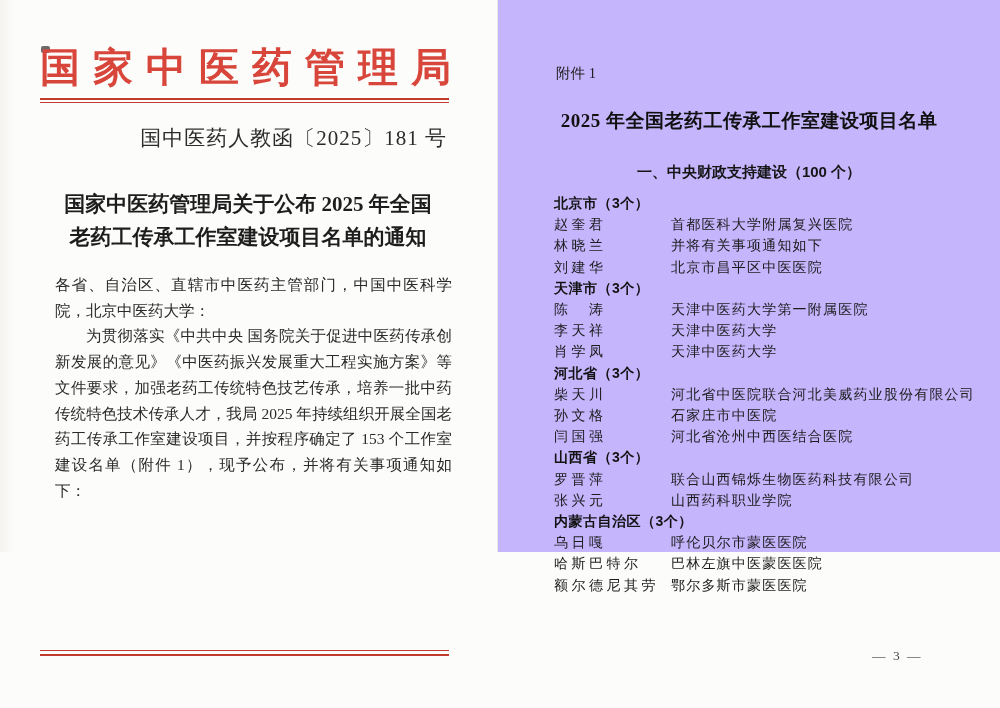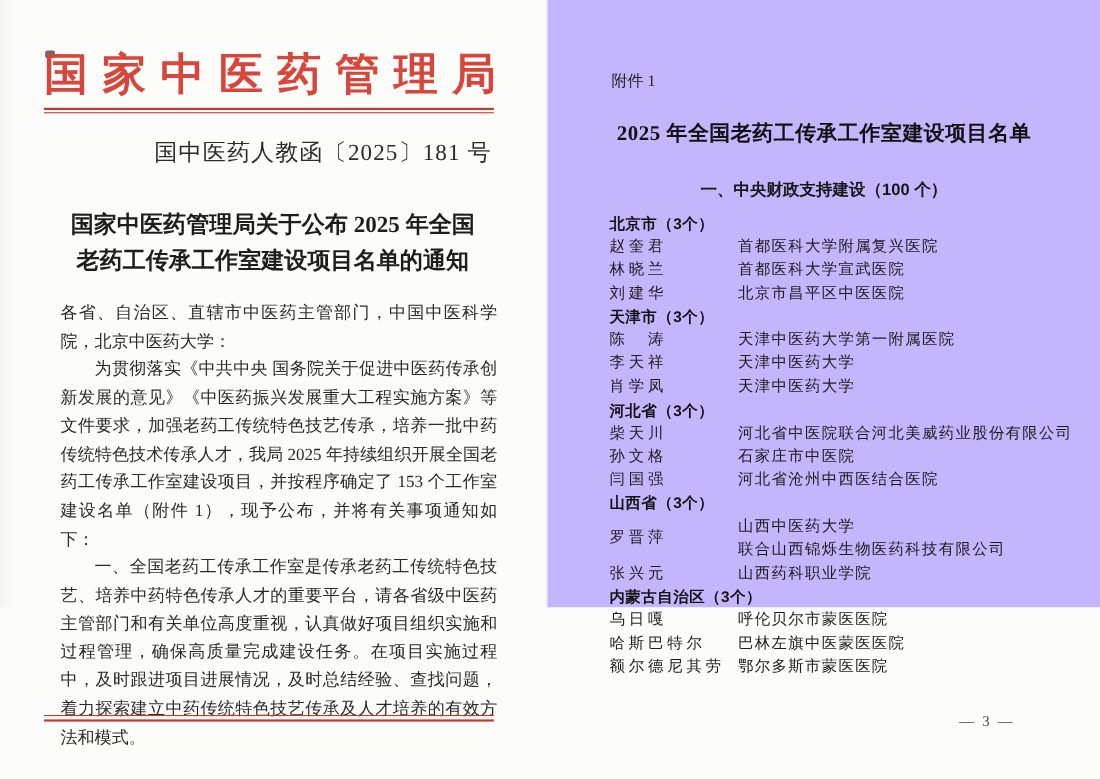--- a/index.html
+++ b/index.html
@@ -77,21 +77,20 @@
     <div class="masthead" style="color:#d8453b">国家中医药管理局</div>
     <div class="rule rule-top" style="border-color:#c23b31"></div>
     <div class="doc-number">国中医药人教函〔2025〕181 号</div>
     <h1 class="notice-title">
       <span>国家中医药管理局关于公布 2025 年全国</span><br>
       <span>老药工传承工作室建设项目名单的通知</span>
     </h1>
     <div class="notice-body">
       <p>各省、自治区、直辖市中医药主管部门，中国中医科学院，北京中医药大学：</p>
       <p class="indent">为贯彻落实《中共中央 国务院关于促进中医药传承创新发展的意见》《中医药振兴发展重大工程实施方案》等文件要求，加强老药工传统特色技艺传承，培养一批中药传统特色技术传承人才，我局 2025 年持续组织开展全国老药工传承工作室建设项目，并按程序确定了 153 个工作室建设名单（附件 1），现予公布，并将有关事项通知如下：</p>
-      <p class="indent">一、全国老药工传承工作室是传承老药工传统特色技艺、培养中药特色传承人才的重要平台，请各省级中医药主管部门和有关单位高度重视，认真做好项目组织实施和过程管理，确保高质量完成建设任务。在项目实施过程中，及时跟进项目进展情况，及时总结经验、查找问题，着力探索建立中药传统特色技艺传承及人才培养的有效方法和模式。</p>
     </div>
     <div class="rule rule-bottom" style="border-color:#c23b31"></div>
   </div>
 
   <div class="page page-right">
     <div class="attachment-label">附件 1</div>
     <h2 class="attachment-title">2025 年全国老药工传承工作室建设项目名单</h2>
     <div class="section-heading">一、中央财政支持建设（100 个）</div>
 
     <div class="roster">
@@ -99,21 +98,21 @@
       <div class="region-header">北京市（3个）</div>
       <div class="entry-row">
         <span class="entry-name">赵奎君</span>
         <span class="entry-org">
             <div>首都医科大学附属复兴医院</div>
           </span>
       </div>
       <div class="entry-row">
         <span class="entry-name">林晓兰</span>
         <span class="entry-org">
-            <div>首都医科大学宣武医院</div>
+            <div>并将有关事项通知如下</div>
           </span>
       </div>
       <div class="entry-row">
         <span class="entry-name">刘建华</span>
         <span class="entry-org">
             <div>北京市昌平区中医医院</div>
           </span>
       </div>
 
       <div class="region-header">天津市（3个）</div>
@@ -153,21 +152,20 @@
         <span class="entry-name">闫国强</span>
         <span class="entry-org">
             <div>河北省沧州中西医结合医院</div>
           </span>
       </div>
 
       <div class="region-header">山西省（3个）</div>
       <div class="entry-row">
         <span class="entry-name">罗晋萍</span>
         <span class="entry-org">
-          <div>山西中医药大学</div>
           <div>联合山西锦烁生物医药科技有限公司</div>
         </span>
       </div>
       <div class="entry-row">
         <span class="entry-name">张兴元</span>
         <span class="entry-org">
             <div>山西药科职业学院</div>
           </span>
       </div>
 

